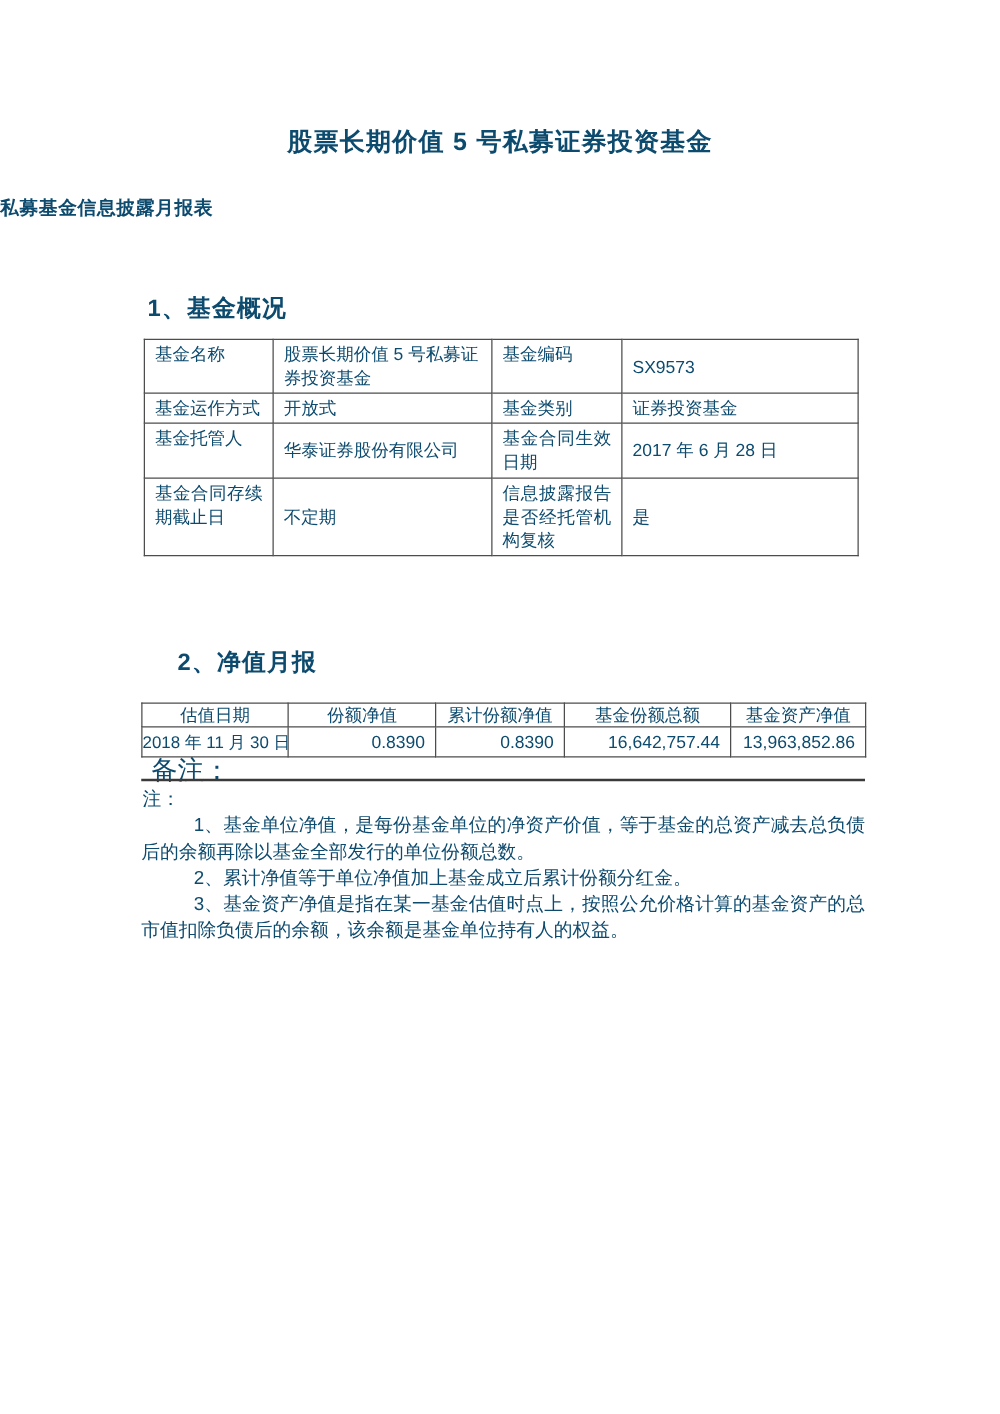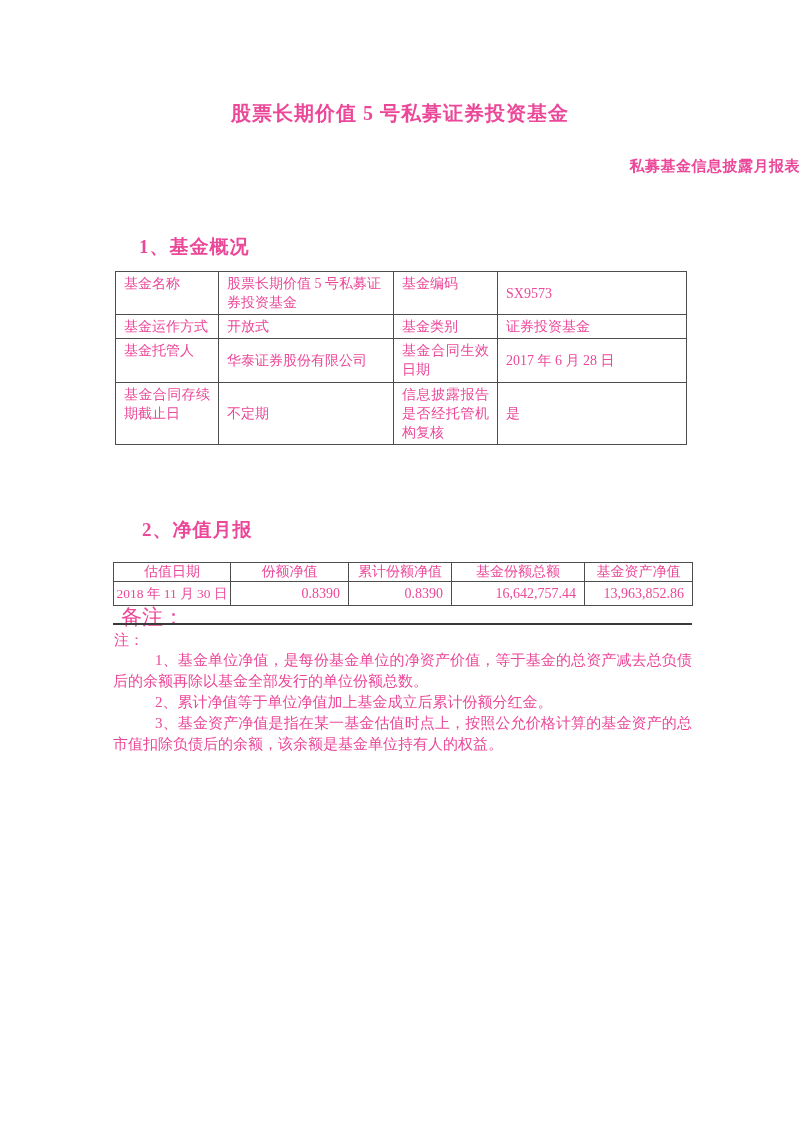--- a/index.html
+++ b/index.html
@@ -1,39 +1,39 @@
 <!DOCTYPE html>
 <html><head>
 <meta charset="utf-8">
 <style>
   html,body { margin:0; padding:0; background:#ffffff; }
   .page {
     position:relative;
     width:800px; height:1131px;
     margin:0 auto;
     background:#ffffff;
-    color:#ec4899;
-    font-family:Liberation Serif, serif;
+    color:#0c4a6e;
+    font-family:Liberation Sans, sans-serif;
     overflow:hidden;
   }
   .doc-title {
     position:absolute; top:100px; left:0; width:800px;
     text-align:center; font-size:20px; font-weight:bold;
     letter-spacing:1px;
   }
   .doc-subtitle {
     position:absolute; top:157px; left:0; width:800px;
-    text-align:right; font-size:15px; font-weight:bold;
+    text-align:left; font-size:15px; font-weight:bold;
     letter-spacing:0.5px;
   }
   .sec-heading {
     position:absolute; left:118px;
     font-size:19px; font-weight:bold; letter-spacing:1px;
   }
-  .sec1-heading { top:234px;margin-left:21px; }
+  .sec1-heading { top:234px; }
   .sec2-heading { top:517px;margin-left:24px; }
 
   table { border-collapse:collapse; table-layout:fixed; }
   td, th { border:1px solid #4d4d4d; font-size:14px; font-weight:normal; overflow:hidden; }
 
   .t1 { position:absolute; top:271px; left:115px; width:571px;border-radius:13px; }
   .t1 td { padding:2px 8px; line-height:19px; }
   .t1 td:nth-child(odd)  { vertical-align:top; text-align:justify; }
   .t1 td:nth-child(even) { vertical-align:middle; text-align:left; }
   .t1 tr:nth-child(1) { height:41px; }

